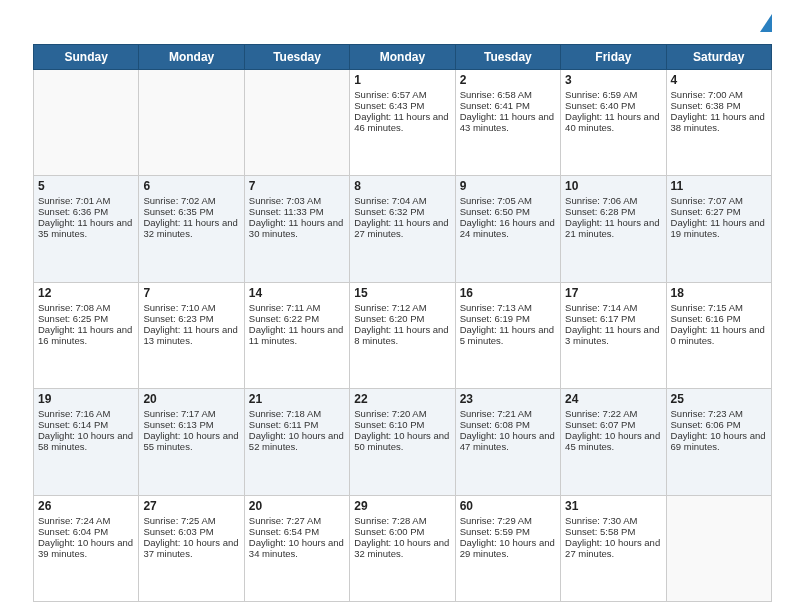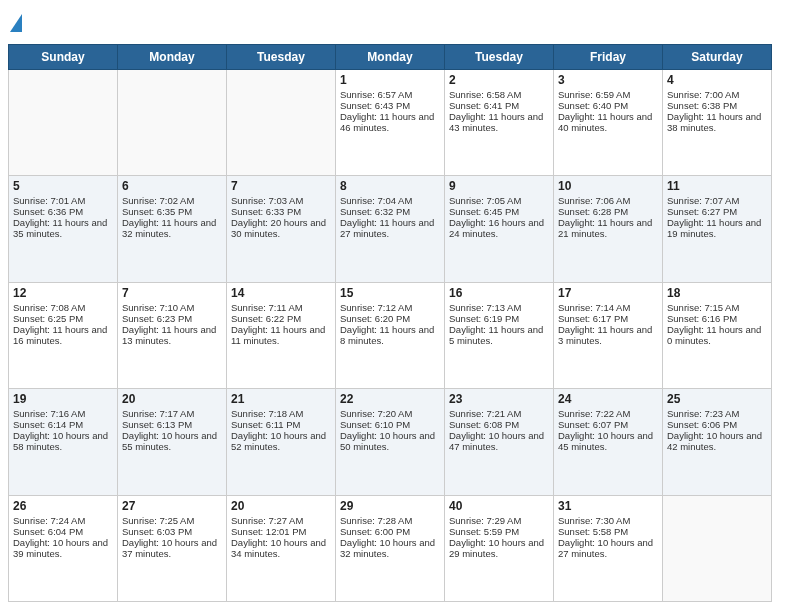--- a/index.html
+++ b/index.html
@@ -6,23 +6,24 @@
     body {
       font-family: Arial, sans-serif;
       background: #fff;
       width: 792px;
       height: 612px;
       overflow: hidden;
     }
     .page {
       width: 792px;
       height: 612px;
-      padding: 16px 20px 10px 8px;
+      padding: 16px 20px 10px 33px;
       display: flex;
       flex-direction: column;
+      align-items: flex-end;
     }
     .header {
       display: flex;
       justify-content: space-between;
       align-items: flex-start;
       margin-bottom: 10px;
     }
     .logo {
       display: flex;
       flex-direction: column;
@@ -171,33 +172,33 @@
           </td>
           <td>
             <span class="day-num">6</span>
             <div>Sunrise: 7:02 AM</div>
             <div>Sunset: 6:35 PM</div>
             <div>Daylight: 11 hours and 32 minutes.</div>
           </td>
           <td>
             <span class="day-num">7</span>
             <div>Sunrise: 7:03 AM</div>
-            <div>Sunset: 6:33 PM</div>
-            <div>Daylight: 20 hours and 30 minutes.</div>
+            <div>Sunset: 11:33 PM</div>
+            <div>Daylight: 11 hours and 30 minutes.</div>
           </td>
           <td>
             <span class="day-num">8</span>
             <div>Sunrise: 7:04 AM</div>
             <div>Sunset: 6:32 PM</div>
             <div>Daylight: 11 hours and 27 minutes.</div>
           </td>
           <td>
             <span class="day-num">9</span>
             <div>Sunrise: 7:05 AM</div>
-            <div>Sunset: 6:45 PM</div>
+            <div>Sunset: 6:50 PM</div>
             <div>Daylight: 16 hours and 24 minutes.</div>
           </td>
           <td>
             <span class="day-num">10</span>
             <div>Sunrise: 7:06 AM</div>
             <div>Sunset: 6:28 PM</div>
             <div>Daylight: 11 hours and 21 minutes.</div>
           </td>
           <td>
             <span class="day-num">11</span>
@@ -284,50 +285,50 @@
           <td>
             <span class="day-num">24</span>
             <div>Sunrise: 7:22 AM</div>
             <div>Sunset: 6:07 PM</div>
             <div>Daylight: 10 hours and 45 minutes.</div>
           </td>
           <td>
             <span class="day-num">25</span>
             <div>Sunrise: 7:23 AM</div>
             <div>Sunset: 6:06 PM</div>
-            <div>Daylight: 10 hours and 42 minutes.</div>
+            <div>Daylight: 10 hours and 69 minutes.</div>
           </td>
         </tr>
         <tr>
           <td>
             <span class="day-num">26</span>
             <div>Sunrise: 7:24 AM</div>
             <div>Sunset: 6:04 PM</div>
             <div>Daylight: 10 hours and 39 minutes.</div>
           </td>
           <td>
             <span class="day-num">27</span>
             <div>Sunrise: 7:25 AM</div>
             <div>Sunset: 6:03 PM</div>
             <div>Daylight: 10 hours and 37 minutes.</div>
           </td>
           <td>
             <span class="day-num">20</span>
             <div>Sunrise: 7:27 AM</div>
-            <div>Sunset: 12:01 PM</div>
+            <div>Sunset: 6:54 PM</div>
             <div>Daylight: 10 hours and 34 minutes.</div>
           </td>
           <td>
             <span class="day-num">29</span>
             <div>Sunrise: 7:28 AM</div>
             <div>Sunset: 6:00 PM</div>
             <div>Daylight: 10 hours and 32 minutes.</div>
           </td>
           <td>
-            <span class="day-num">40</span>
+            <span class="day-num">60</span>
             <div>Sunrise: 7:29 AM</div>
             <div>Sunset: 5:59 PM</div>
             <div>Daylight: 10 hours and 29 minutes.</div>
           </td>
           <td>
             <span class="day-num">31</span>
             <div>Sunrise: 7:30 AM</div>
             <div>Sunset: 5:58 PM</div>
             <div>Daylight: 10 hours and 27 minutes.</div>
           </td>

